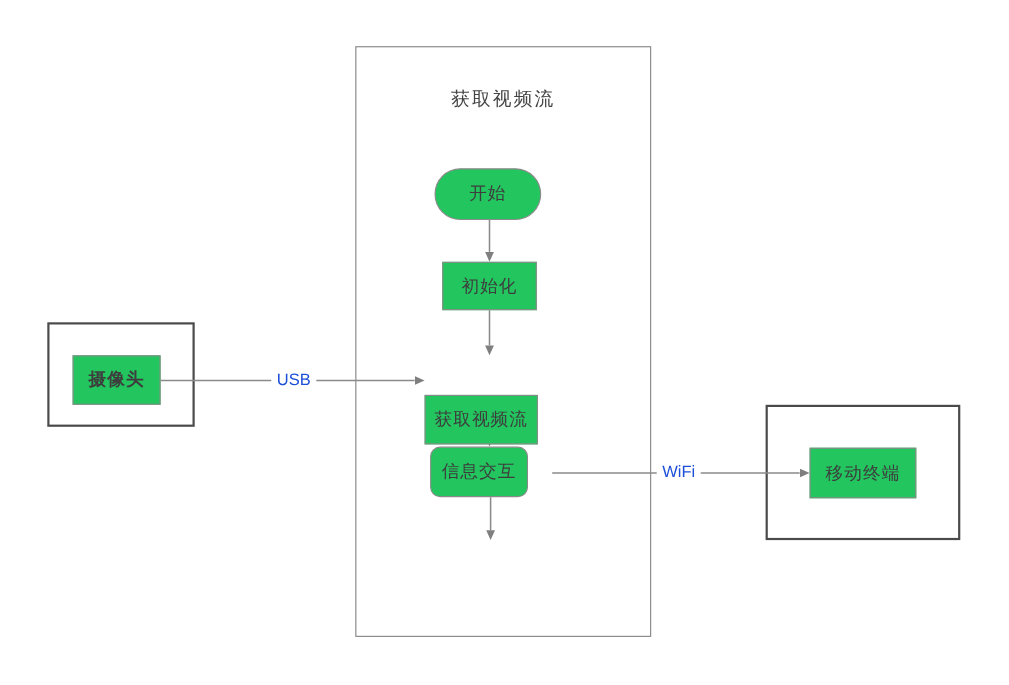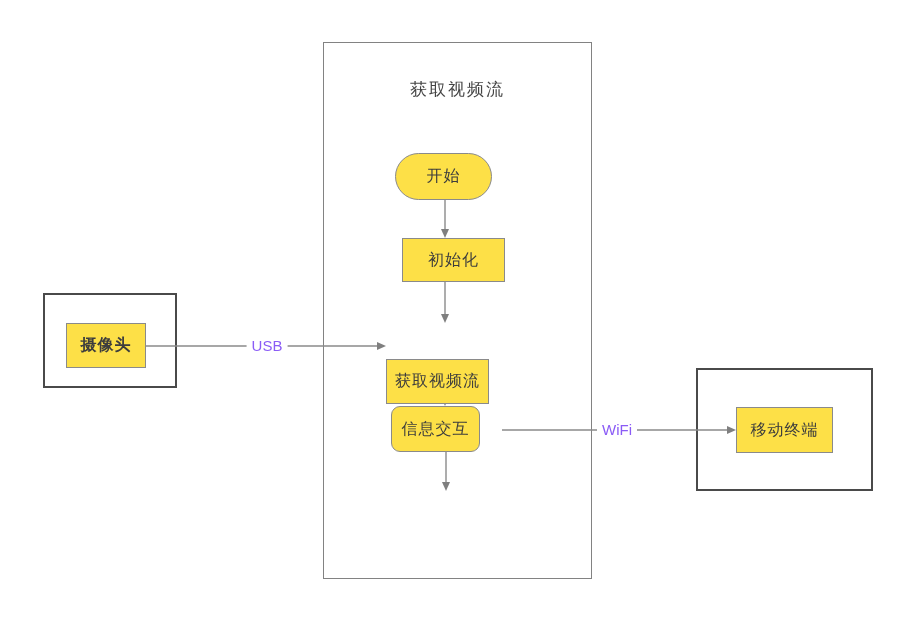--- a/index.html
+++ b/index.html
@@ -36,28 +36,28 @@
     color: #444444;
     letter-spacing: 2px;
   }
   
   .node {
     position: absolute;
     box-sizing: border-box;
     display: flex;
     align-items: center;
     justify-content: center;
-    background: #fde047;
+    background: #22c55e;
     border: 1.4px solid #8a8a8a;
     color: #3d3d3d;
     font-size: 16px;
     letter-spacing: 1px;
   }
   .node-start    { left: 395px; top: 153px; width: 97px;  height: 47px; border-radius: 24px; }
-  .node-init     { left: 402px; top: 238px; width: 103px;  height: 44px; }
+  .node-init     { left: 402px; top: 238px; width: 86px;  height: 44px; }
   .node-get      { left: 386px; top: 323px; width: 103px; height: 45px; margin-top: 36px; }
   .node-interact { left: 391px; top: 406px; width: 89px; height: 46px; border-radius: 9px; }
   .node-end      { left: 396px; top: 491px; width: 100px; height: 44px; border-radius: 22px; }
   .node-camera   { left: 66px;  top: 323px; width: 80px;  height: 45px; font-weight: bold; }
   .node-mobile   { left: 736px; top: 407px; width: 97px;  height: 46px; }
   
   .outer-box {
     position: absolute;
     box-sizing: border-box;
     border: 2px solid #4a4a4a;
@@ -74,21 +74,21 @@
     height: 623px;
     pointer-events: none;
   }
   
   .edge-label {
     position: absolute;
     transform: translate(-50%, -50%);
     background: #ffffff;
     padding: 0 5px;
     font-size: 15px;
-    color: #8b5cf6;
+    color: #1d4ed8;
     line-height: 20px;
   }
   .edge-label-usb  { left: 267px; top: 346px; }
   .edge-label-wifi { left: 617px; top: 430px; }
 </style>
 </head>
 <body>
 
 <div class="canvas">
 

